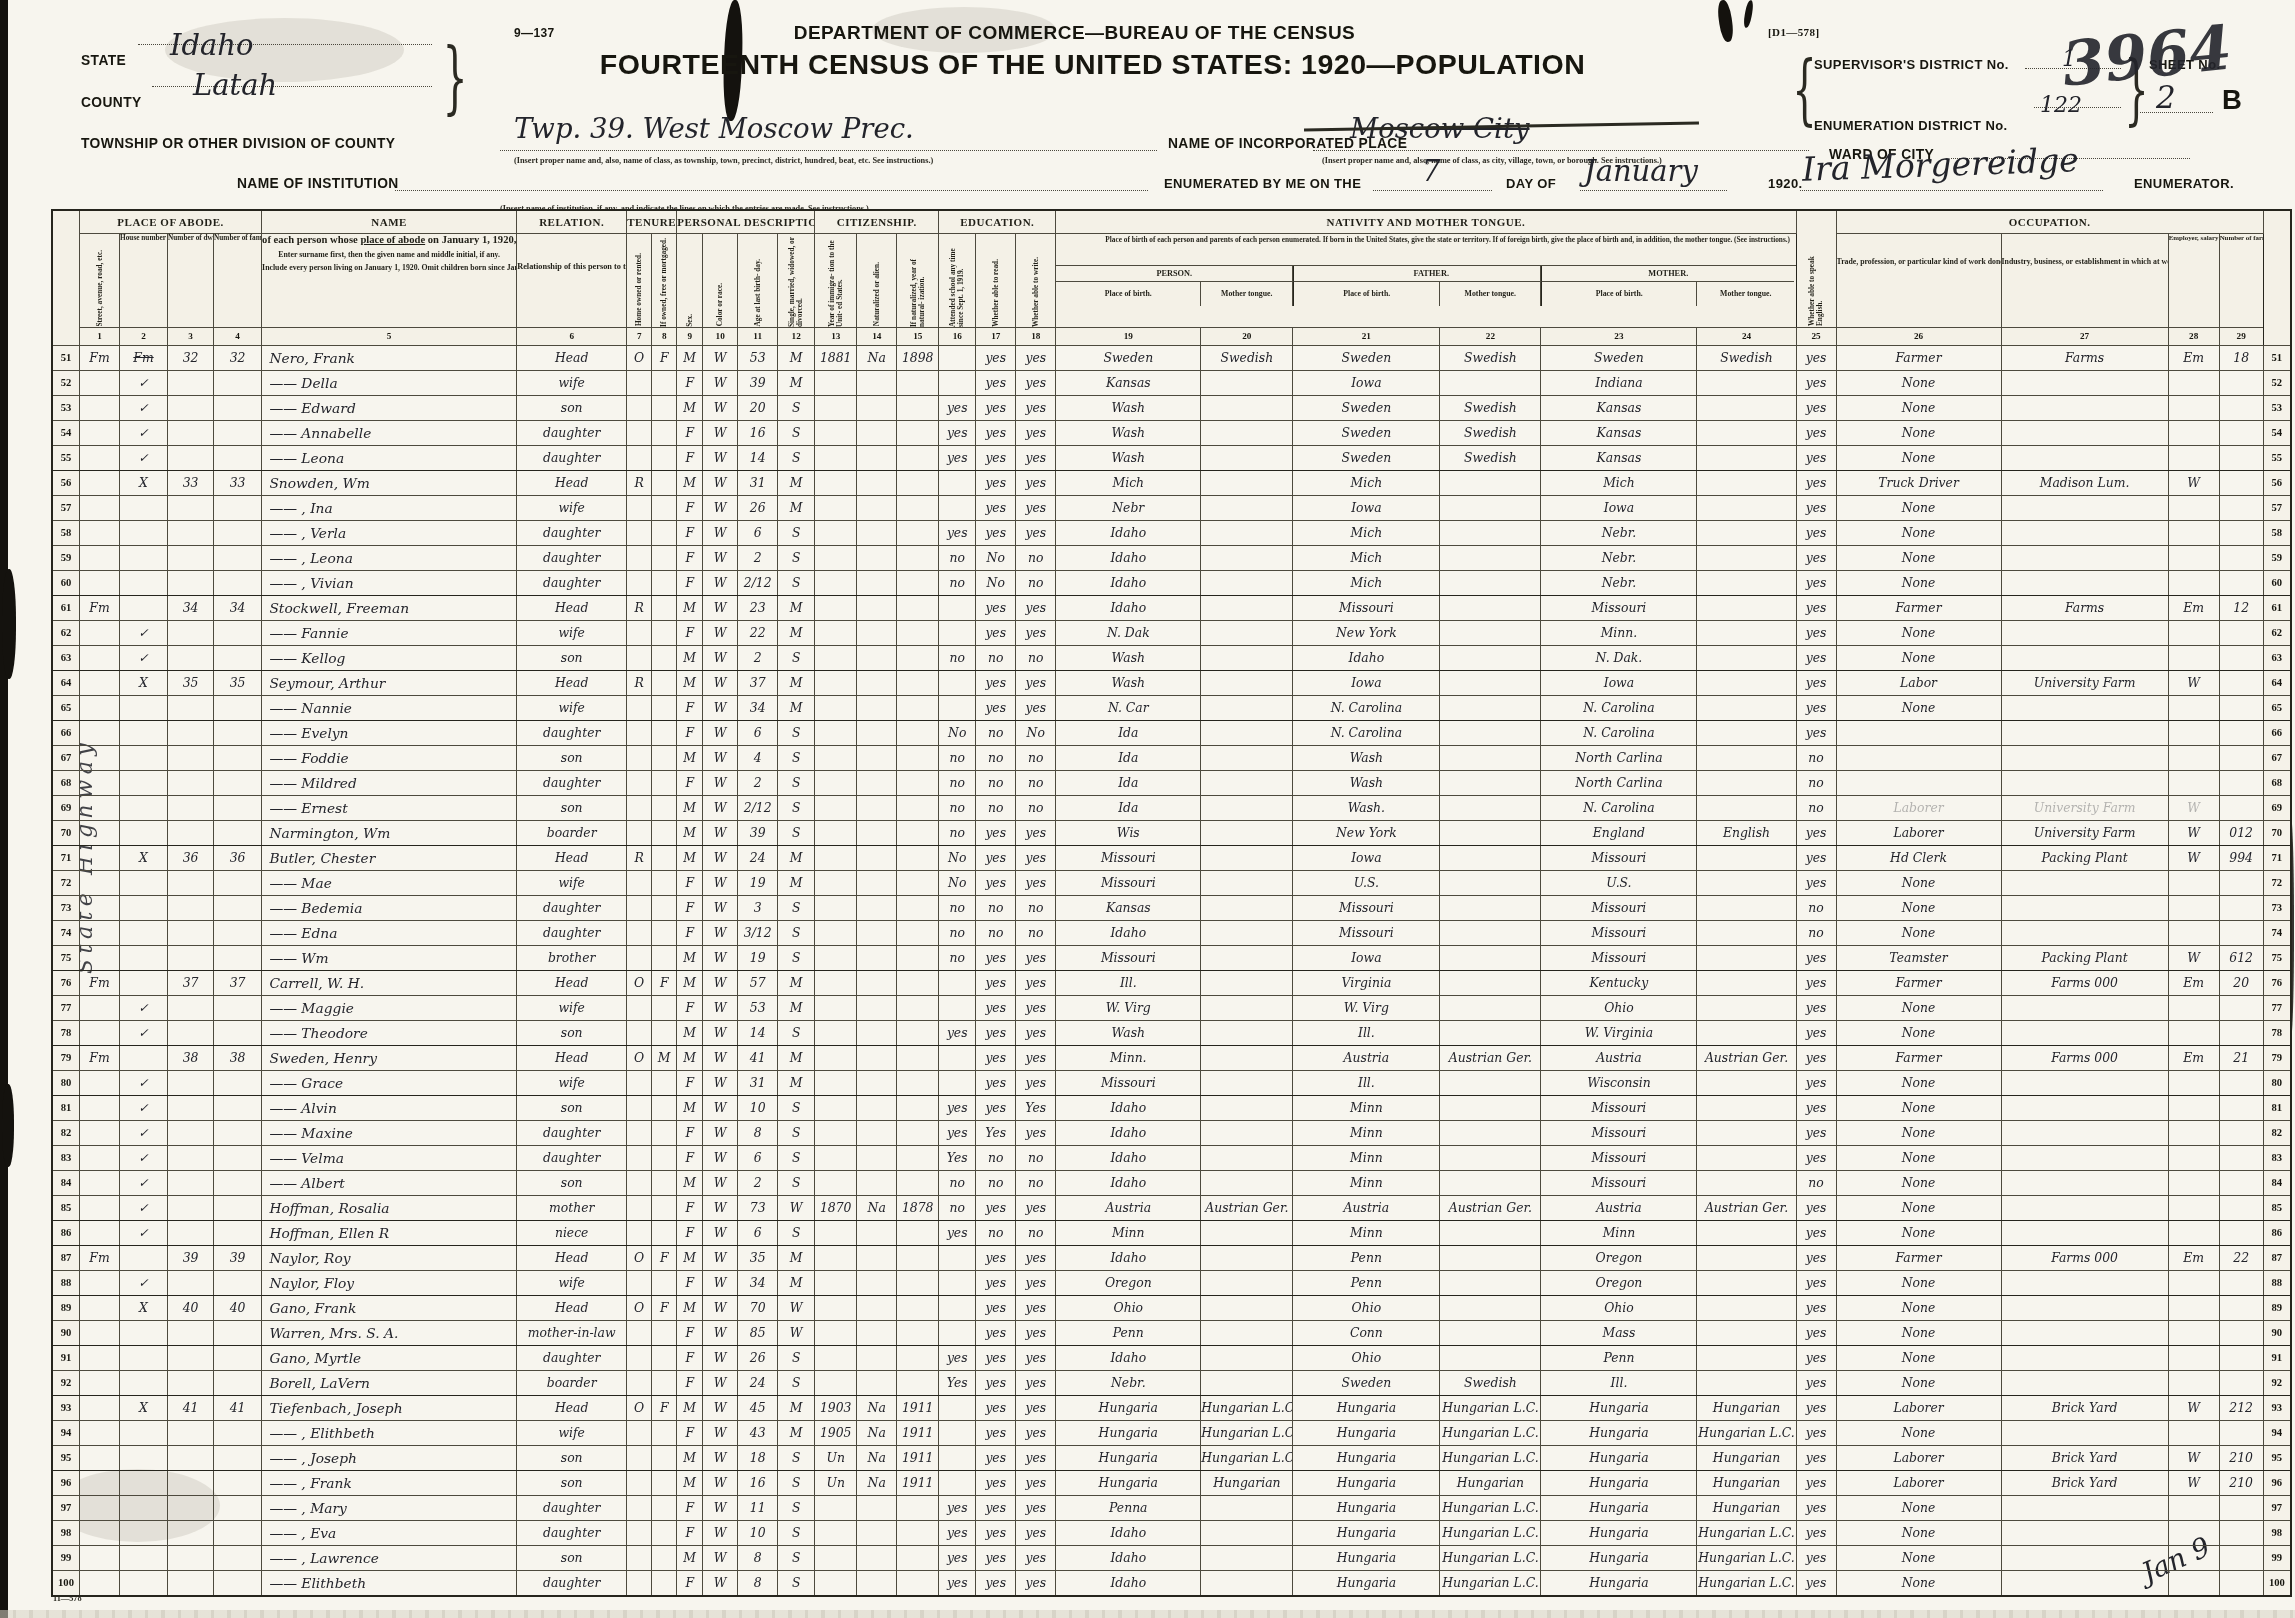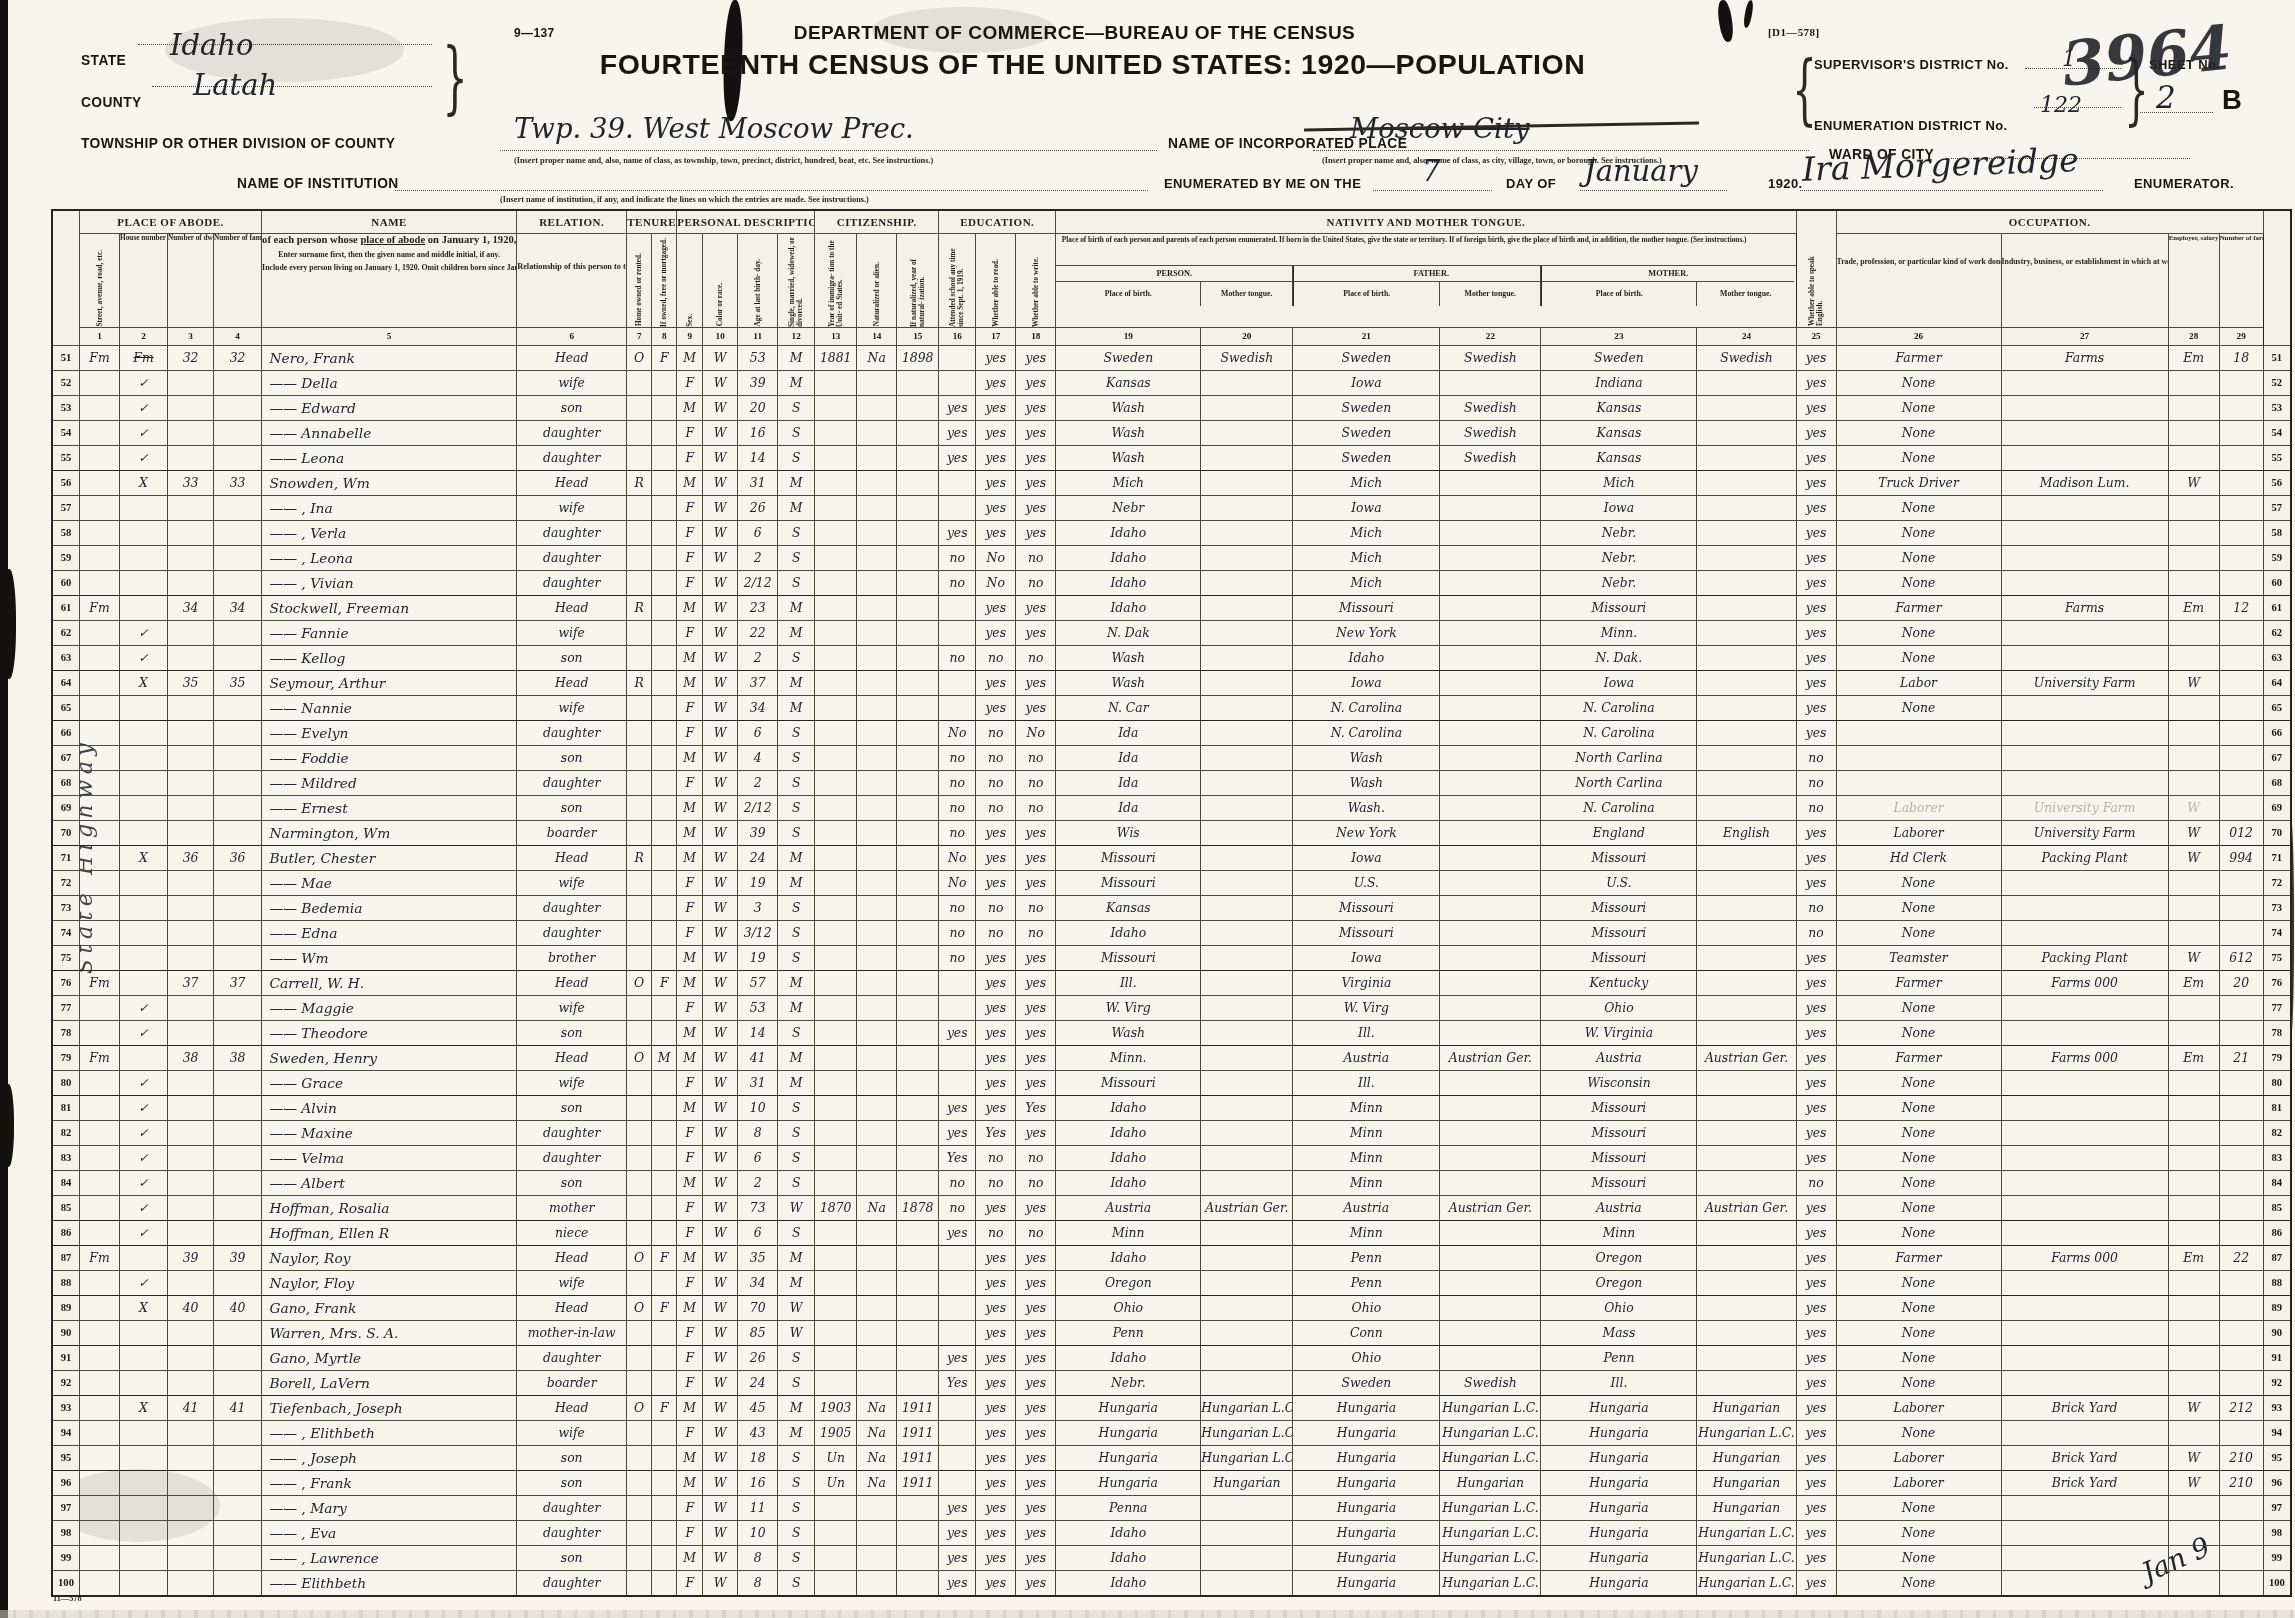--- a/index.html
+++ b/index.html
@@ -37,21 +37,21 @@
   .vtext{writing-mode:vertical-rl;transform:rotate(180deg);font-size:7.3px;font-weight:bold;
     line-height:1.08;max-height:90px;white-space:normal;text-align:left;}
   .hsmall{font-size:7.3px;font-weight:bold;line-height:1.12;white-space:normal;padding:1.8px 0.9px;vertical-align:top;}
   .name-head{font-size:7.8px;white-space:normal;vertical-align:top;padding:1.8px 3.7px;line-height:1.2;}
   .name-head .big{font-size:10.6px;font-weight:bold;}
   .name-head .u{text-decoration:underline;}
   .numrow td{height:16.5px;font-family:"Liberation Serif",serif;font-size:9.2px;font-weight:bold;
     text-align:center;border-top:1.8px solid #26251d;border-bottom:2.8px solid #26251d;background:#f4f1e7;}
   
   .natcell{padding:0;vertical-align:top;}
-  .nat-note{font-size:7.3px;font-weight:bold;line-height:1.15;white-space:normal;text-align:left;
+  .nat-note{font-size:7.3px;font-weight:bold;line-height:1.15;white-space:normal;text-align:right;
     padding:1.8px 5.5px;border-bottom:0.9px solid #4d4a3e;height:27.5px;}
   .nat-grid{display:grid;grid-template-columns:145px 92px 147px 101px 156px 97px;}
   .nat-t{font-size:8.3px;font-weight:bold;text-align:center;border-bottom:0.9px solid #4d4a3e;
     border-right:0.9px solid #4d4a3e;padding:2.8px 0;}
   .nat-c{font-size:7.8px;font-weight:bold;border-right:0.9px solid #4d4a3e;padding:7.3px 0 8.3px;}
   .nat-t:last-of-type,.nat-c:last-child{border-right:none;}
   
   tbody td{height:24px;font-size:12.4px;text-align:center;
     border-left:0.9px solid #55524506;border-right:0.9px solid #4d4a3e;border-bottom:0.9px dotted #8d897a;}
   tbody td.ln{font-family:"Liberation Serif",serif;font-size:10.6px;font-weight:bold;
@@ -117,21 +117,21 @@
 <div class="dotline" style="left:1313px;top:150px;width:496px;"></div>
 <div class="hw hw-abs" style="left:1350px;top:112px;font-size:27.5px;text-decoration:line-through;">Moscow City</div>
 <div class="strike-line" style="left:1304px;top:125px;width:395px;transform:rotate(-1deg);"></div>
 <div class="tiny-note" style="left:1322px;top:156px;">(Insert proper name and, also, name of class, as city, village, town, or borough.  See instructions.)</div>
 
 <div class="plabel" style="left:1829px;top:147px;font-size:13.8px;">WARD OF CITY</div>
 <div class="dotline" style="left:1951px;top:158px;width:239px;"></div>
 
 <div class="plabel" style="left:237px;top:176px;font-size:13.8px;">NAME OF INSTITUTION</div>
 <div class="dotline" style="left:395px;top:190px;width:753px;"></div>
-<div class="tiny-note" style="left:500px;top:195px;">(Insert name of institution, if any, and indicate the lines on which the entries are made.  See instructions.)</div>
+<div class="tiny-note" style="left:500px;top:204px;">(Insert name of institution, if any, and indicate the lines on which the entries are made.  See instructions.)</div>
 
 <div class="plabel" style="left:1164px;top:176px;font-size:13px;">ENUMERATED BY ME ON THE</div>
 <div class="dotline" style="left:1373px;top:190px;width:119px;"></div>
 <div class="hw hw-abs" style="left:1422px;top:154px;font-size:29px;">7</div>
 <div class="plabel" style="left:1506px;top:176px;font-size:13px;">DAY OF</div>
 <div class="dotline" style="left:1580px;top:190px;width:147px;"></div>
 <div class="hw hw-abs" style="left:1584px;top:154px;font-size:29px;">January</div>
 <div class="plabel" style="left:1736px;top:176px;font-size:13px;margin-left:32px;">1920.</div>
 <div class="dotline" style="left:1800px;top:190px;width:303px;"></div>
 <div class="hw hw-abs" style="left:1802px;top:145px;font-size:33px;transform:rotate(-2deg);">Ira Morgereidge</div>

